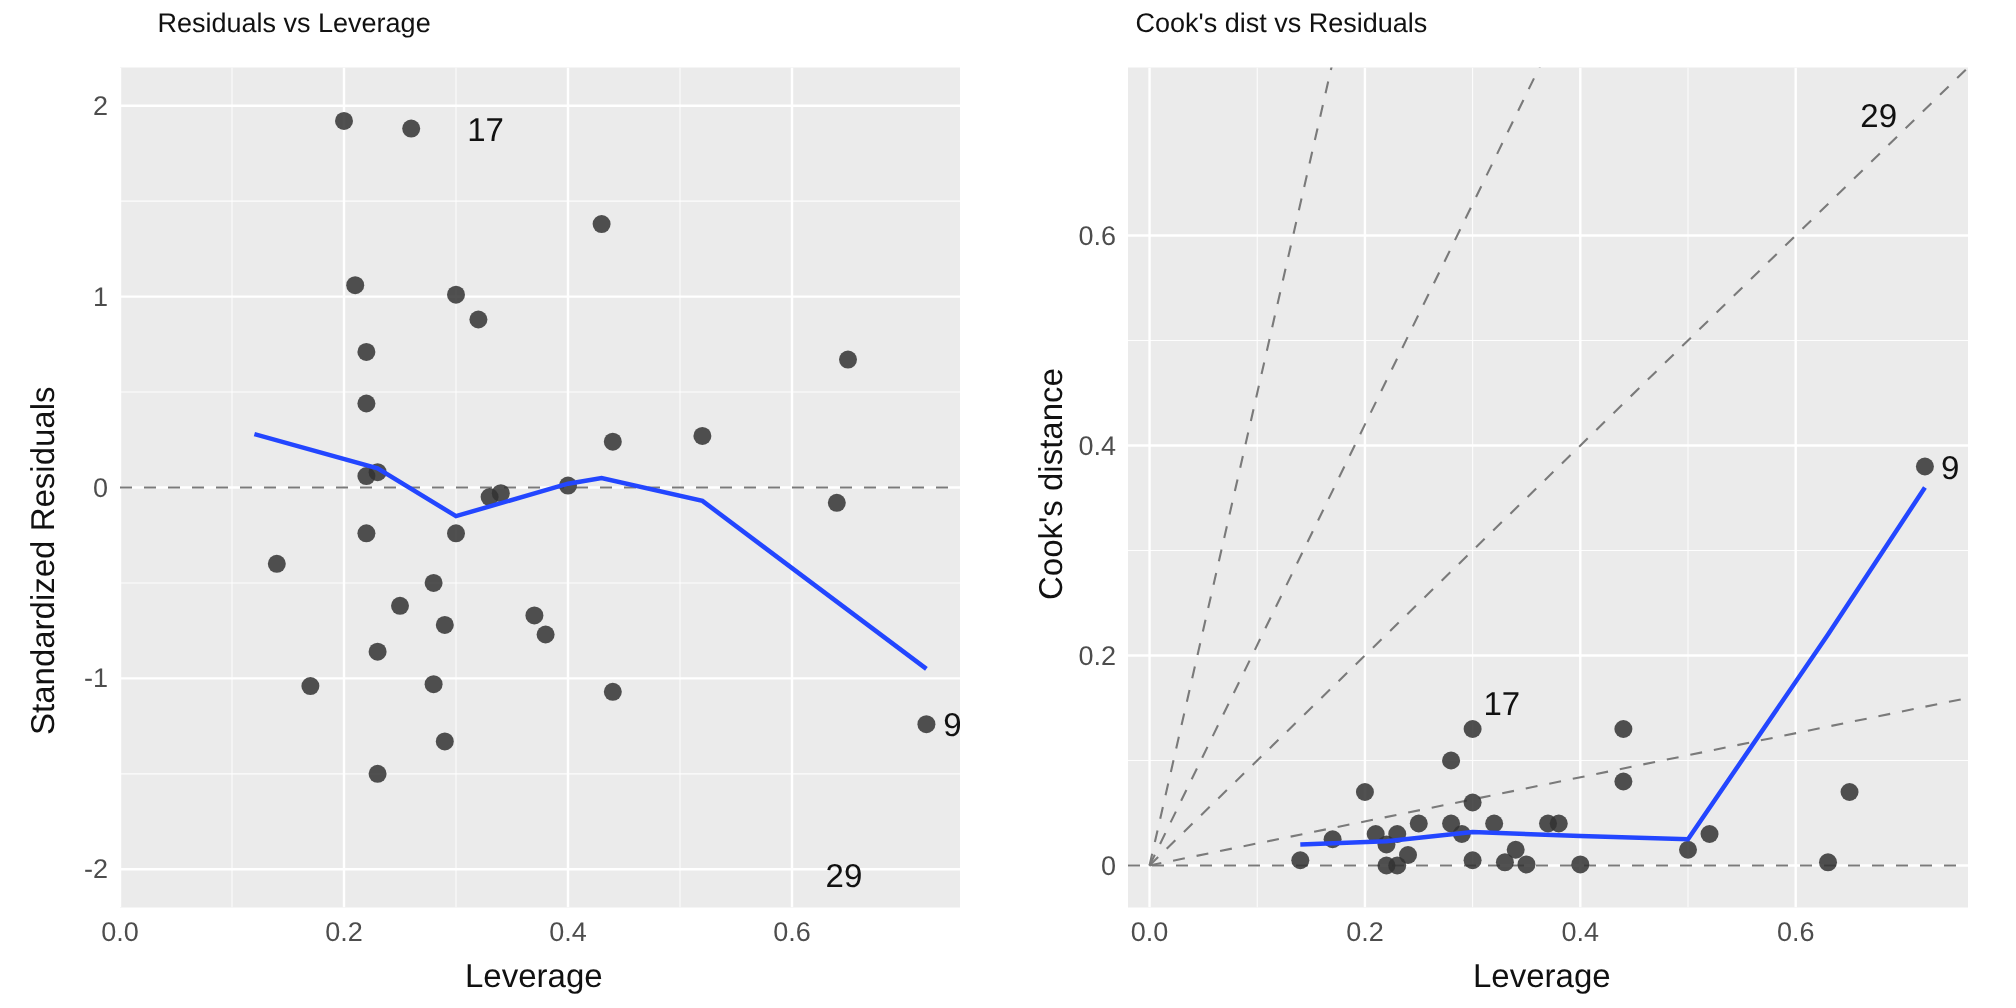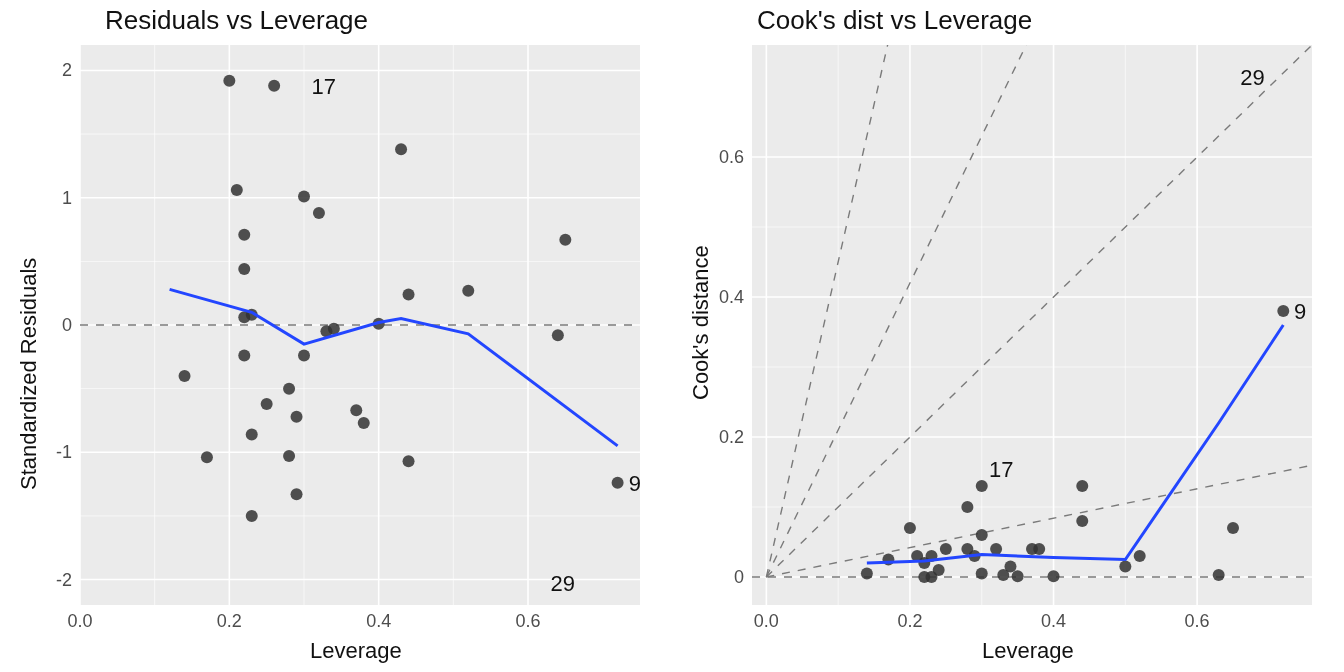--- a/index.html
+++ b/index.html
@@ -14,21 +14,21 @@
     position: relative;
     display: flex;
   }
   .panel {
     position: relative;
     width: 672px;
     height: 672px;
   }
   .title {
     position: absolute;
-    font-size: 26px;
+    font-size: 18px;
     color: #111;
   }
   .axis-label {
     position: absolute;
     font-size: 22px;
     color: #111;
   }
   .axis-label.y {
     transform-origin: left top;
     transform: rotate(-90deg);
@@ -131,21 +131,21 @@
         </g>
       <g id="left-annot" clip-path="url(#clipL)">
           <text x="311.4666666666667" y="93.72727272727275" class="annot">17</text>
           <text x="628.8" y="490.8181818181818" class="annot">9</text>
           <text x="550.4" y="591.3636363636363" class="annot">29</text>
         </g>
     </svg>
   </div>
 
   <div class="panel">
-    <div class="title" style="left:85px; top:5px;">Cook's dist vs Leverage</div>
+    <div class="title" style="left:85px; top:5px;">Cook's dist vs Residuals</div>
     <div class="axis-label y" style="left:16px; top:400px;">Cook's distance</div>
     <div class="axis-label" style="left:310px; top:638px;">Leverage</div>
 
     <svg id="right-svg" width="672" height="672">
       <defs>
         <clipPath id="clipR">
             <rect x="80" y="45" width="560" height="560"></rect>
           </clipPath>
       </defs>
       <rect class="plotbg" x="80" y="45" width="560" height="560"></rect>

